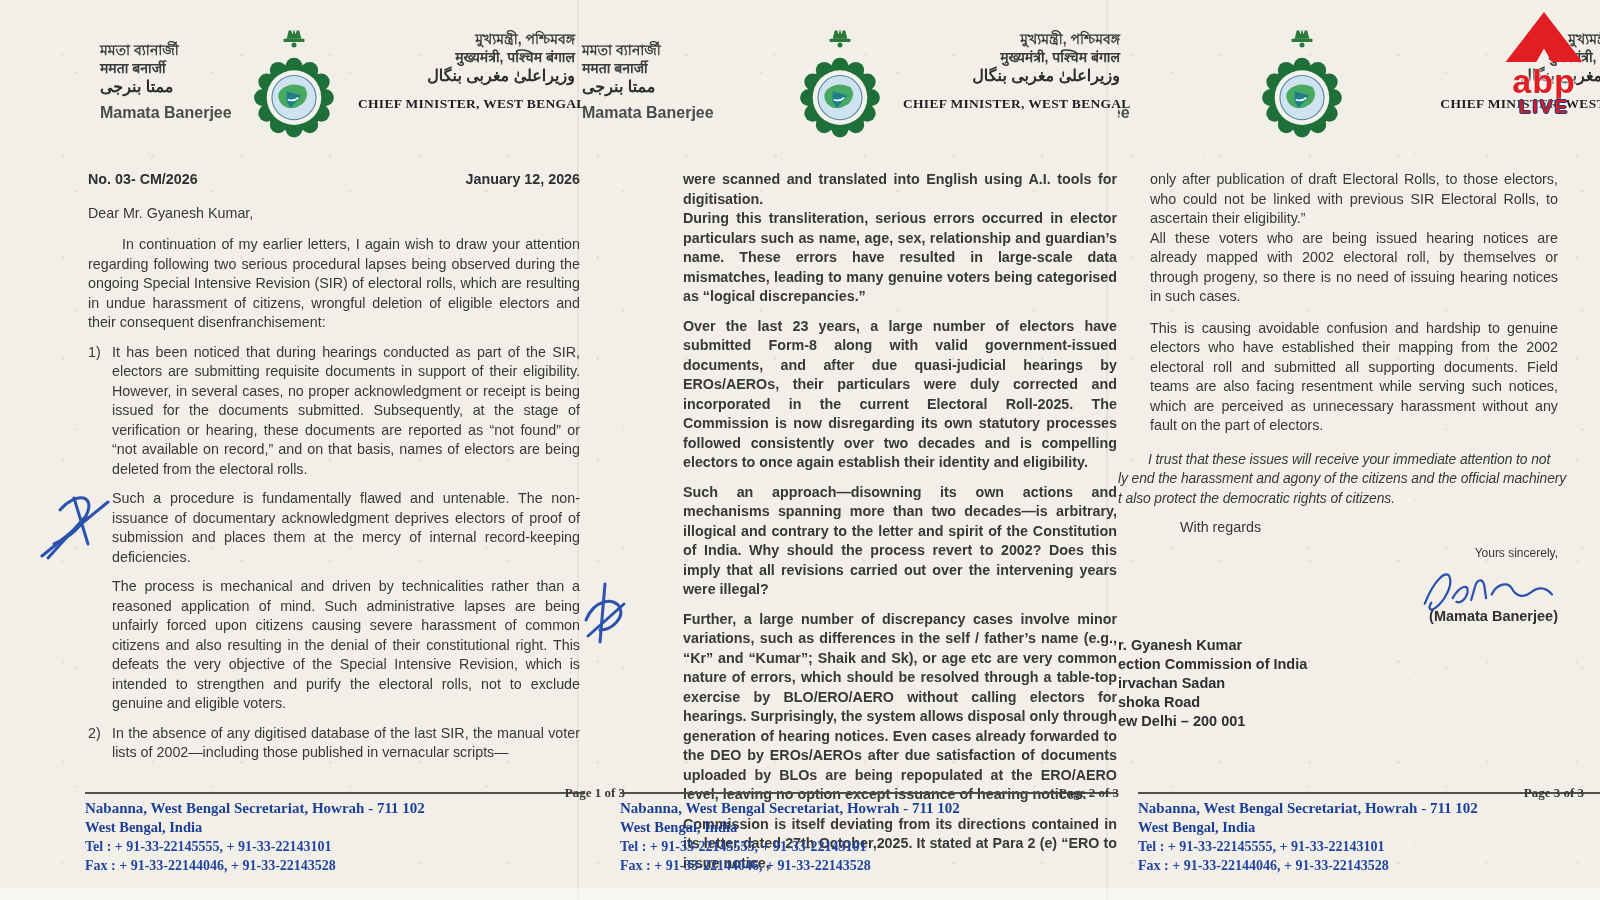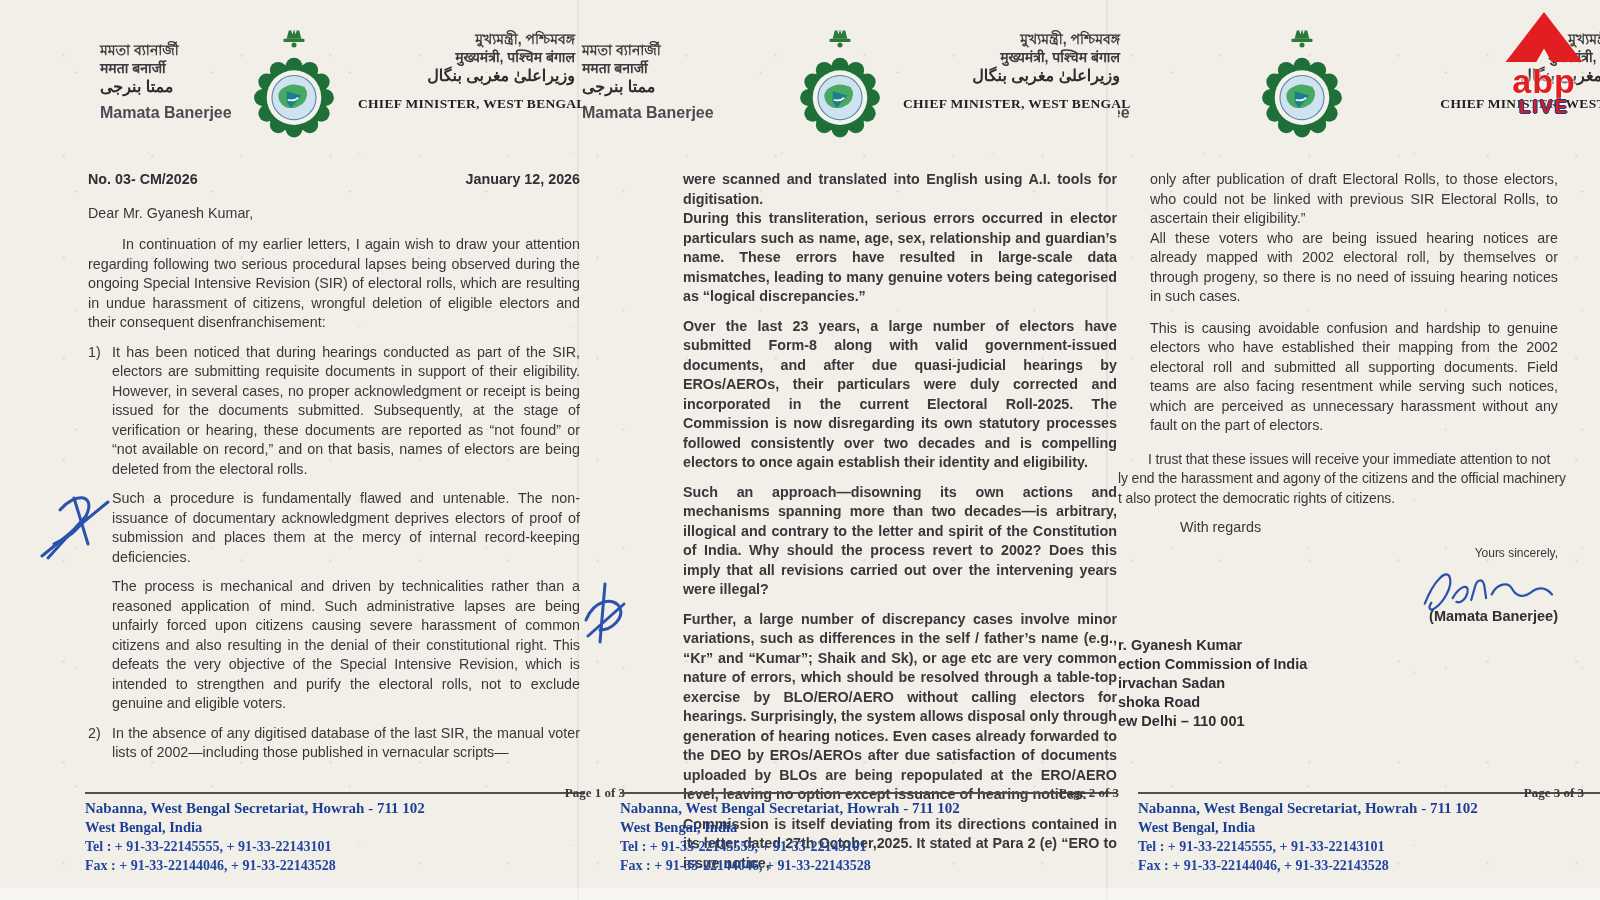--- a/index.html
+++ b/index.html
@@ -27,21 +27,21 @@
   
   .body-col{position:absolute;font-size:14.3px;line-height:19.5px;text-align:justify;}
   .ref-row{display:flex;justify-content:space-between;font-weight:bold;color:#2f2f33;margin-bottom:14px;}
   .salutation{margin-bottom:12px;}
   p.para{margin:0 0 10px 0;}
   p.flow{margin:0;}
   .indent{text-indent:34px;}
   .num-item{display:flex;margin-bottom:10px;}
   .num-item .marker{width:24px;flex:0 0 24px;}
   .num-item .itext{flex:1;}
-  .nowrap-line{white-space:nowrap;text-align:left;}
+  .nowrap-line{white-space:nowrap;text-align:left;font-style:italic;}
   
   .footer{position:absolute;top:792px;}
   .rule{position:relative;border-top:2px solid #50504e;}
   .pagelabel{position:absolute;top:-9px;font-family:"Liberation Serif",serif;font-size:13px;font-weight:bold;color:#3a3a3a;background:transparent;white-space:nowrap;}
   .addr{margin-top:4px;text-align:left;font-family:"Liberation Serif",serif;font-weight:bold;color:#1c3f96;line-height:1.35;}
   .addr .a1{font-size:15px;}
   .addr .a2{font-size:14.5px;}
   .addr .a3,.addr .a4{font-size:14px;color:#2246a0;}
   
   .right-cluster{text-align:right;margin-top:6px;}
@@ -286,21 +286,21 @@
             <path d="M80 36 C86 24 98 22 102 30 C106 38 114 40 122 34 C132 26 140 30 145 36"></path>
           </g>
         </svg>
         <div class="signatory">(Mamata Banerjee)</div>
       </div>
       <div class="recipient">
         <div>r. Gyanesh Kumar</div>
         <div>ection Commission of India</div>
         <div>irvachan Sadan</div>
         <div>shoka Road</div>
-        <div>ew Delhi – 110 001</div>
+        <div>ew Delhi – 200 001</div>
       </div>
     </div>
 
     <div class="footer" style="left:1138px;width:462px;">
       <div class="rule">
         <span class="pagelabel" style="right:16px;">Page 3 of 3</span>
       </div>
       <div class="addr">
         <div class="a1">Nabanna, West Bengal Secretariat, Howrah - 711 102</div>
         <div class="a2">West Bengal, India</div>

